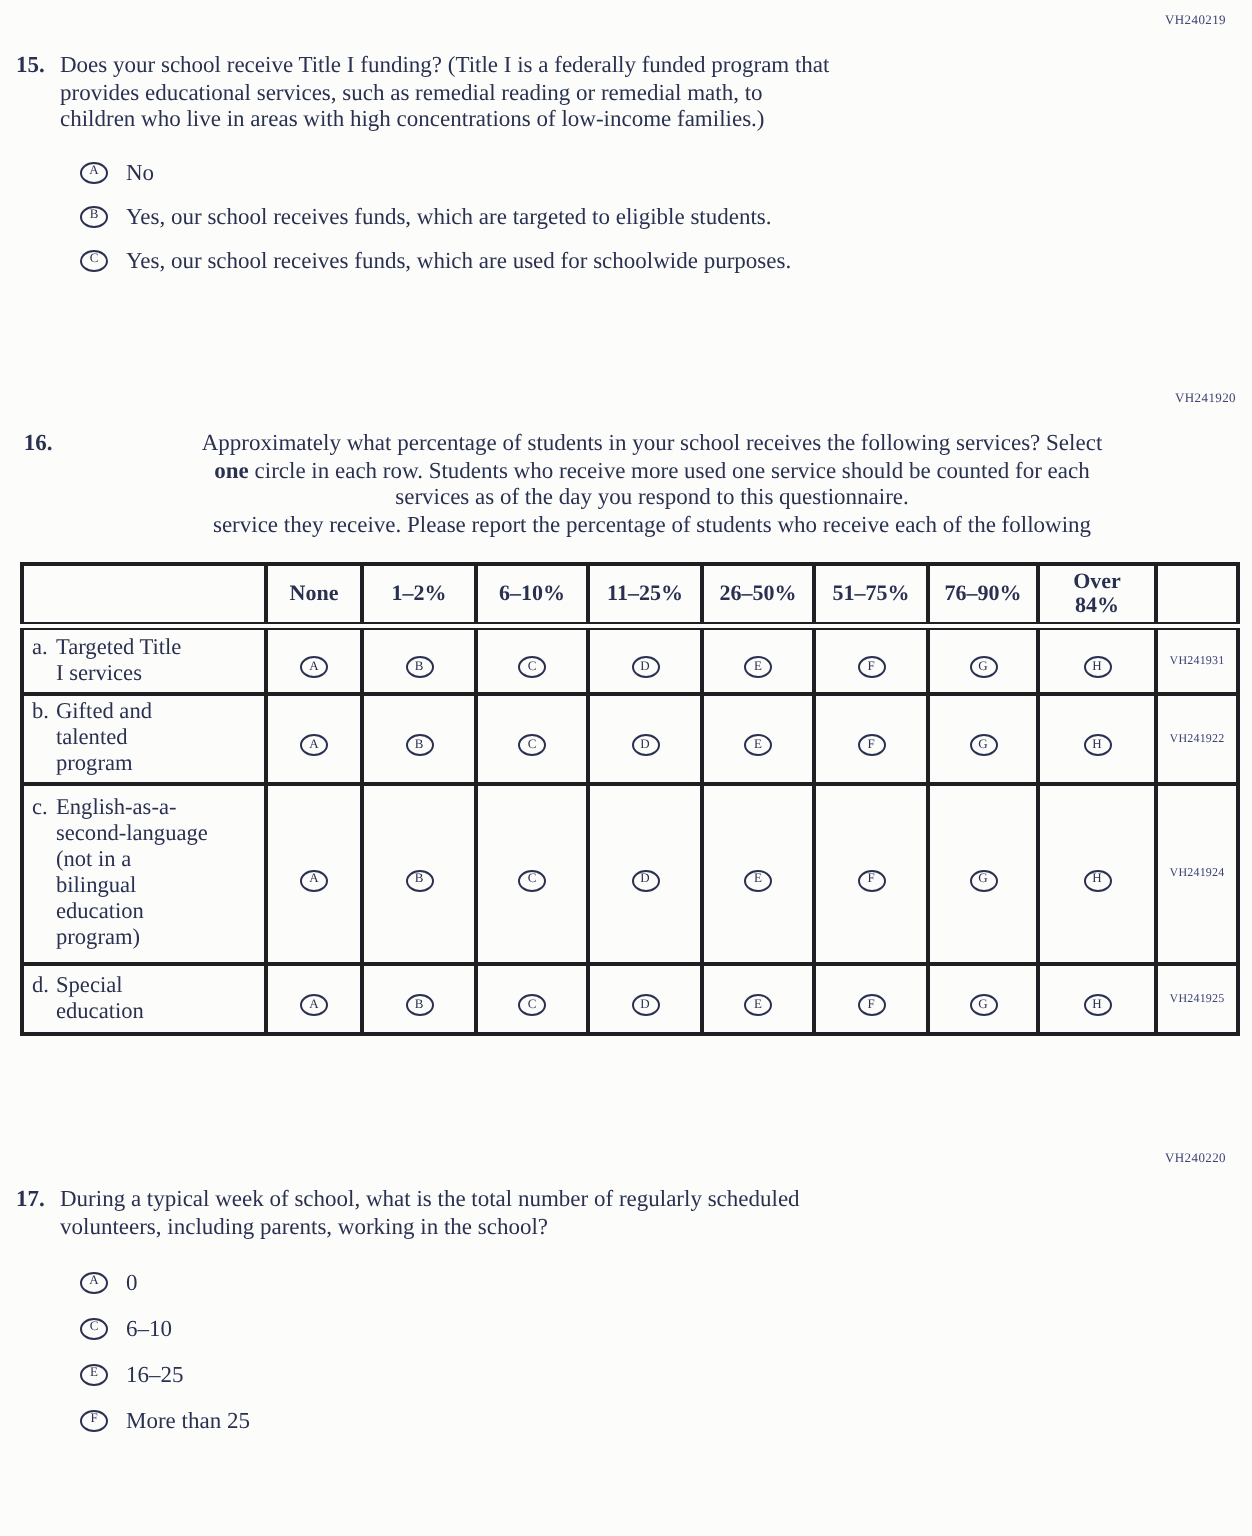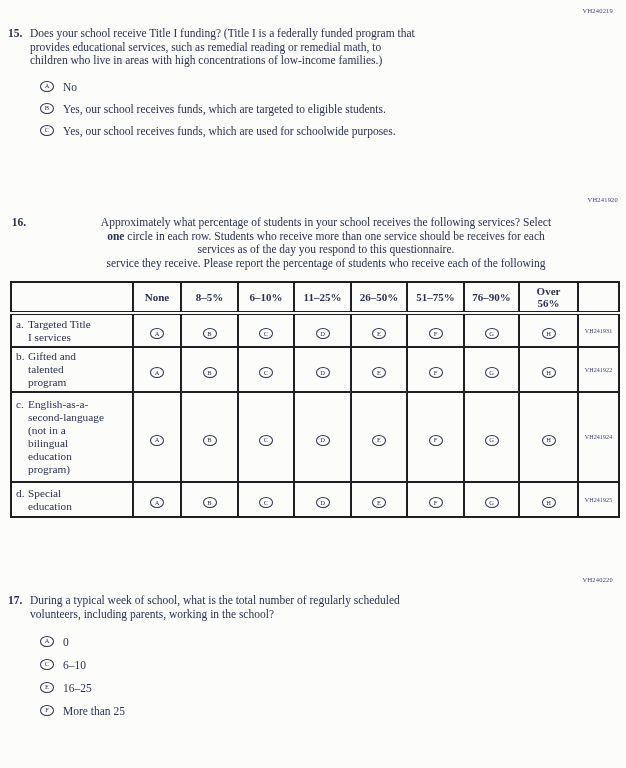--- a/index.html
+++ b/index.html
@@ -98,21 +98,21 @@
     </div>
   </div>
 </div>
 
 <div id="code16" class="qcode">VH241920</div>
 
 <div id="q16" class="question">
   <div class="qnum">16.</div>
   <div class="qbody">
     <div>Approximately what percentage of students in your school receives the following services? Select</div>
-    <div><b>one</b><span> circle in each row. Students who receive more than one service should be receives for each</span></div>
+    <div><b>one</b><span> circle in each row. Students who receive more used one service should be counted for each</span></div>
     <div>services as of the day you respond to this questionnaire.</div>
     <div>service they receive. Please report the percentage of students who receive each of the following</div>
   </div>
 </div>
 
 <table class="services">
   <colgroup>
     <col style="width:122px">
       <col style="width:48px">
       <col style="width:57px">
@@ -121,27 +121,27 @@
       <col style="width:56px">
       <col style="width:57px">
       <col style="width:55px">
     <col style="width:59px">
       <col style="width:41px">
   </colgroup>
   <thead>
     <tr class="row-head">
       <th></th>
       <th><span>None</span></th>
-      <th><span>8–5%</span></th>
+      <th><span>1–2%</span></th>
       <th><span>6–10%</span></th>
       <th><span>11–25%</span></th>
       <th><span>26–50%</span></th>
       <th><span>51–75%</span></th>
       <th><span>76–90%</span></th>
-      <th><span class="force-wrap">Over 56%</span></th>
+      <th><span class="force-wrap">Over 84%</span></th>
       <th></th>
     </tr>
   </thead>
   <tbody>
     <tr class="row-a">
       <td class="label-cell">
         <div class="rowlabel">
             <span class="rl-letter">a.</span>
             <span class="rl-text">Targeted Title<br>I services</span>
           </div>

